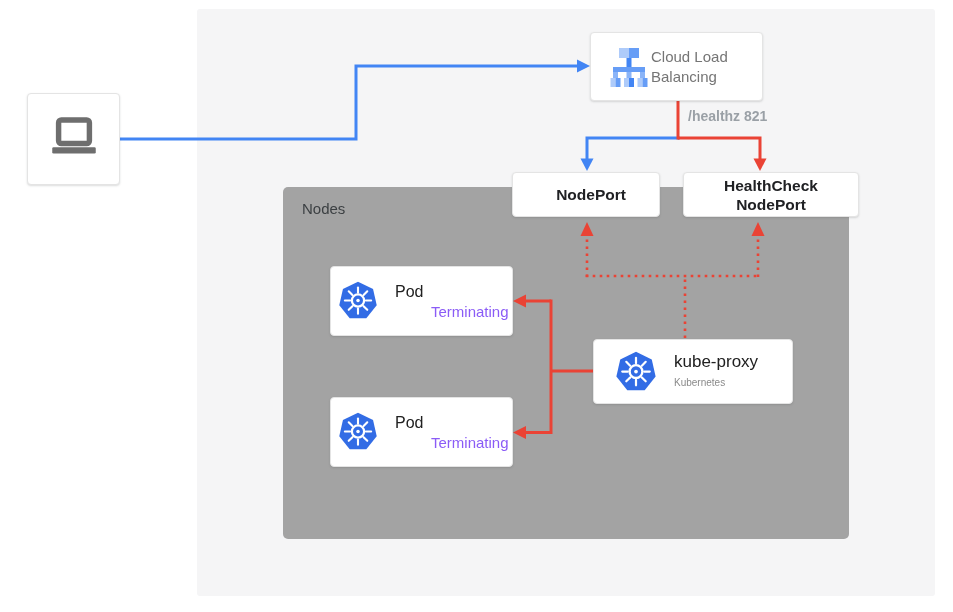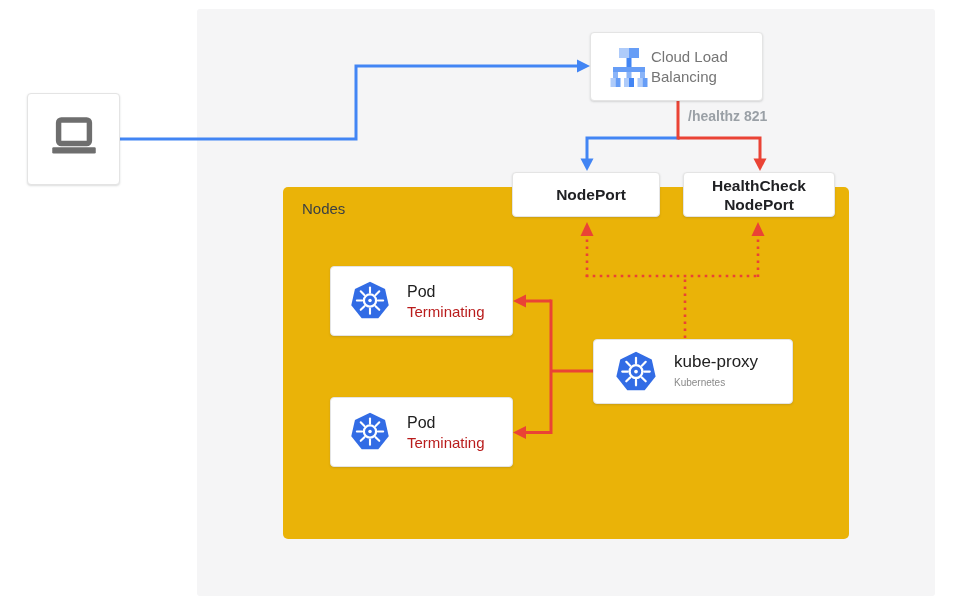--- a/index.html
+++ b/index.html
@@ -6,44 +6,44 @@
   .stage{
     position:relative;width:953px;height:612px;overflow:hidden;background:#ffffff;
     font-family:"Liberation Sans","DejaVu Sans",sans-serif;
   }
   .panel{
     position:absolute;left:197px;top:9px;width:738px;height:587px;
     background:#f5f5f6;border-radius:3px;z-index:0;
   }
   .nodes-box{
     position:absolute;left:283px;top:187px;width:566px;height:352px;
-    background:#eab308;border-radius:5px;z-index:1;
+    background:#a3a3a3;border-radius:5px;z-index:1;
   }
   .nodes-label{
     position:absolute;left:19px;top:13px;font-size:15px;color:#3c4043;
   }
   svg.wires{position:absolute;left:0;top:0;z-index:2;pointer-events:none;}
   .card{
     position:absolute;box-sizing:border-box;background:#ffffff;
     border:1px solid #e4e4e4;border-radius:4px;
     box-shadow:0 1px 2px rgba(60,64,67,.18);
     display:flex;align-items:center;z-index:3;
   }
   .laptop-card{left:27px;top:93px;width:93px;height:92px;justify-content:center;}
   .clb-card{left:590px;top:32px;width:173px;height:69px;padding:0 2px 0 16px;}
   .clb-label{font-size:15px;line-height:20px;color:#757575;}
   .port-card{justify-content:center;text-align:center;}
   .nodeport-card{left:512px;top:172px;width:148px;height:45px;padding-left:10px;}
-  .hc-card{left:683px;top:172px;width:152px;height:45px;padding:0 8px;}
+  .hc-card{left:683px;top:172px;width:176px;height:45px;padding:0 8px;}
   .port-label{font-size:15.5px;line-height:19px;font-weight:bold;color:#202124;}
   .pod-card-1{left:330px;top:266px;width:183px;height:70px;}
   .pod-card-2{left:330px;top:397px;width:183px;height:70px;}
-  .pod-card,.kp-card{padding-left:18px;gap:16px;}
+  .pod-card,.kp-card{padding-left:6px;gap:16px;}
   .pod-title{font-size:16px;color:#212121;line-height:21px;}
-  .pod-status{font-size:15px;color:#b91c1c;line-height:20px;}
+  .pod-status{font-size:15px;color:#8b5cf6;line-height:20px;margin-left:36px;}
   .kp-card{left:593px;top:339px;width:200px;height:65px;padding-left:20px;gap:16px;}
   .kp-title{font-size:17px;color:#212121;line-height:22px;}
   .kp-sub{font-size:10px;color:#8a8a8a;line-height:20px;}
   .healthz{
     position:absolute;left:688px;top:108px;z-index:3;
     font-size:14px;font-weight:bold;color:#9aa0a6;
   }
   .icn{flex:0 0 auto;display:block;}
   .sprite{position:absolute;width:0;height:0;overflow:hidden;}
 </style>

